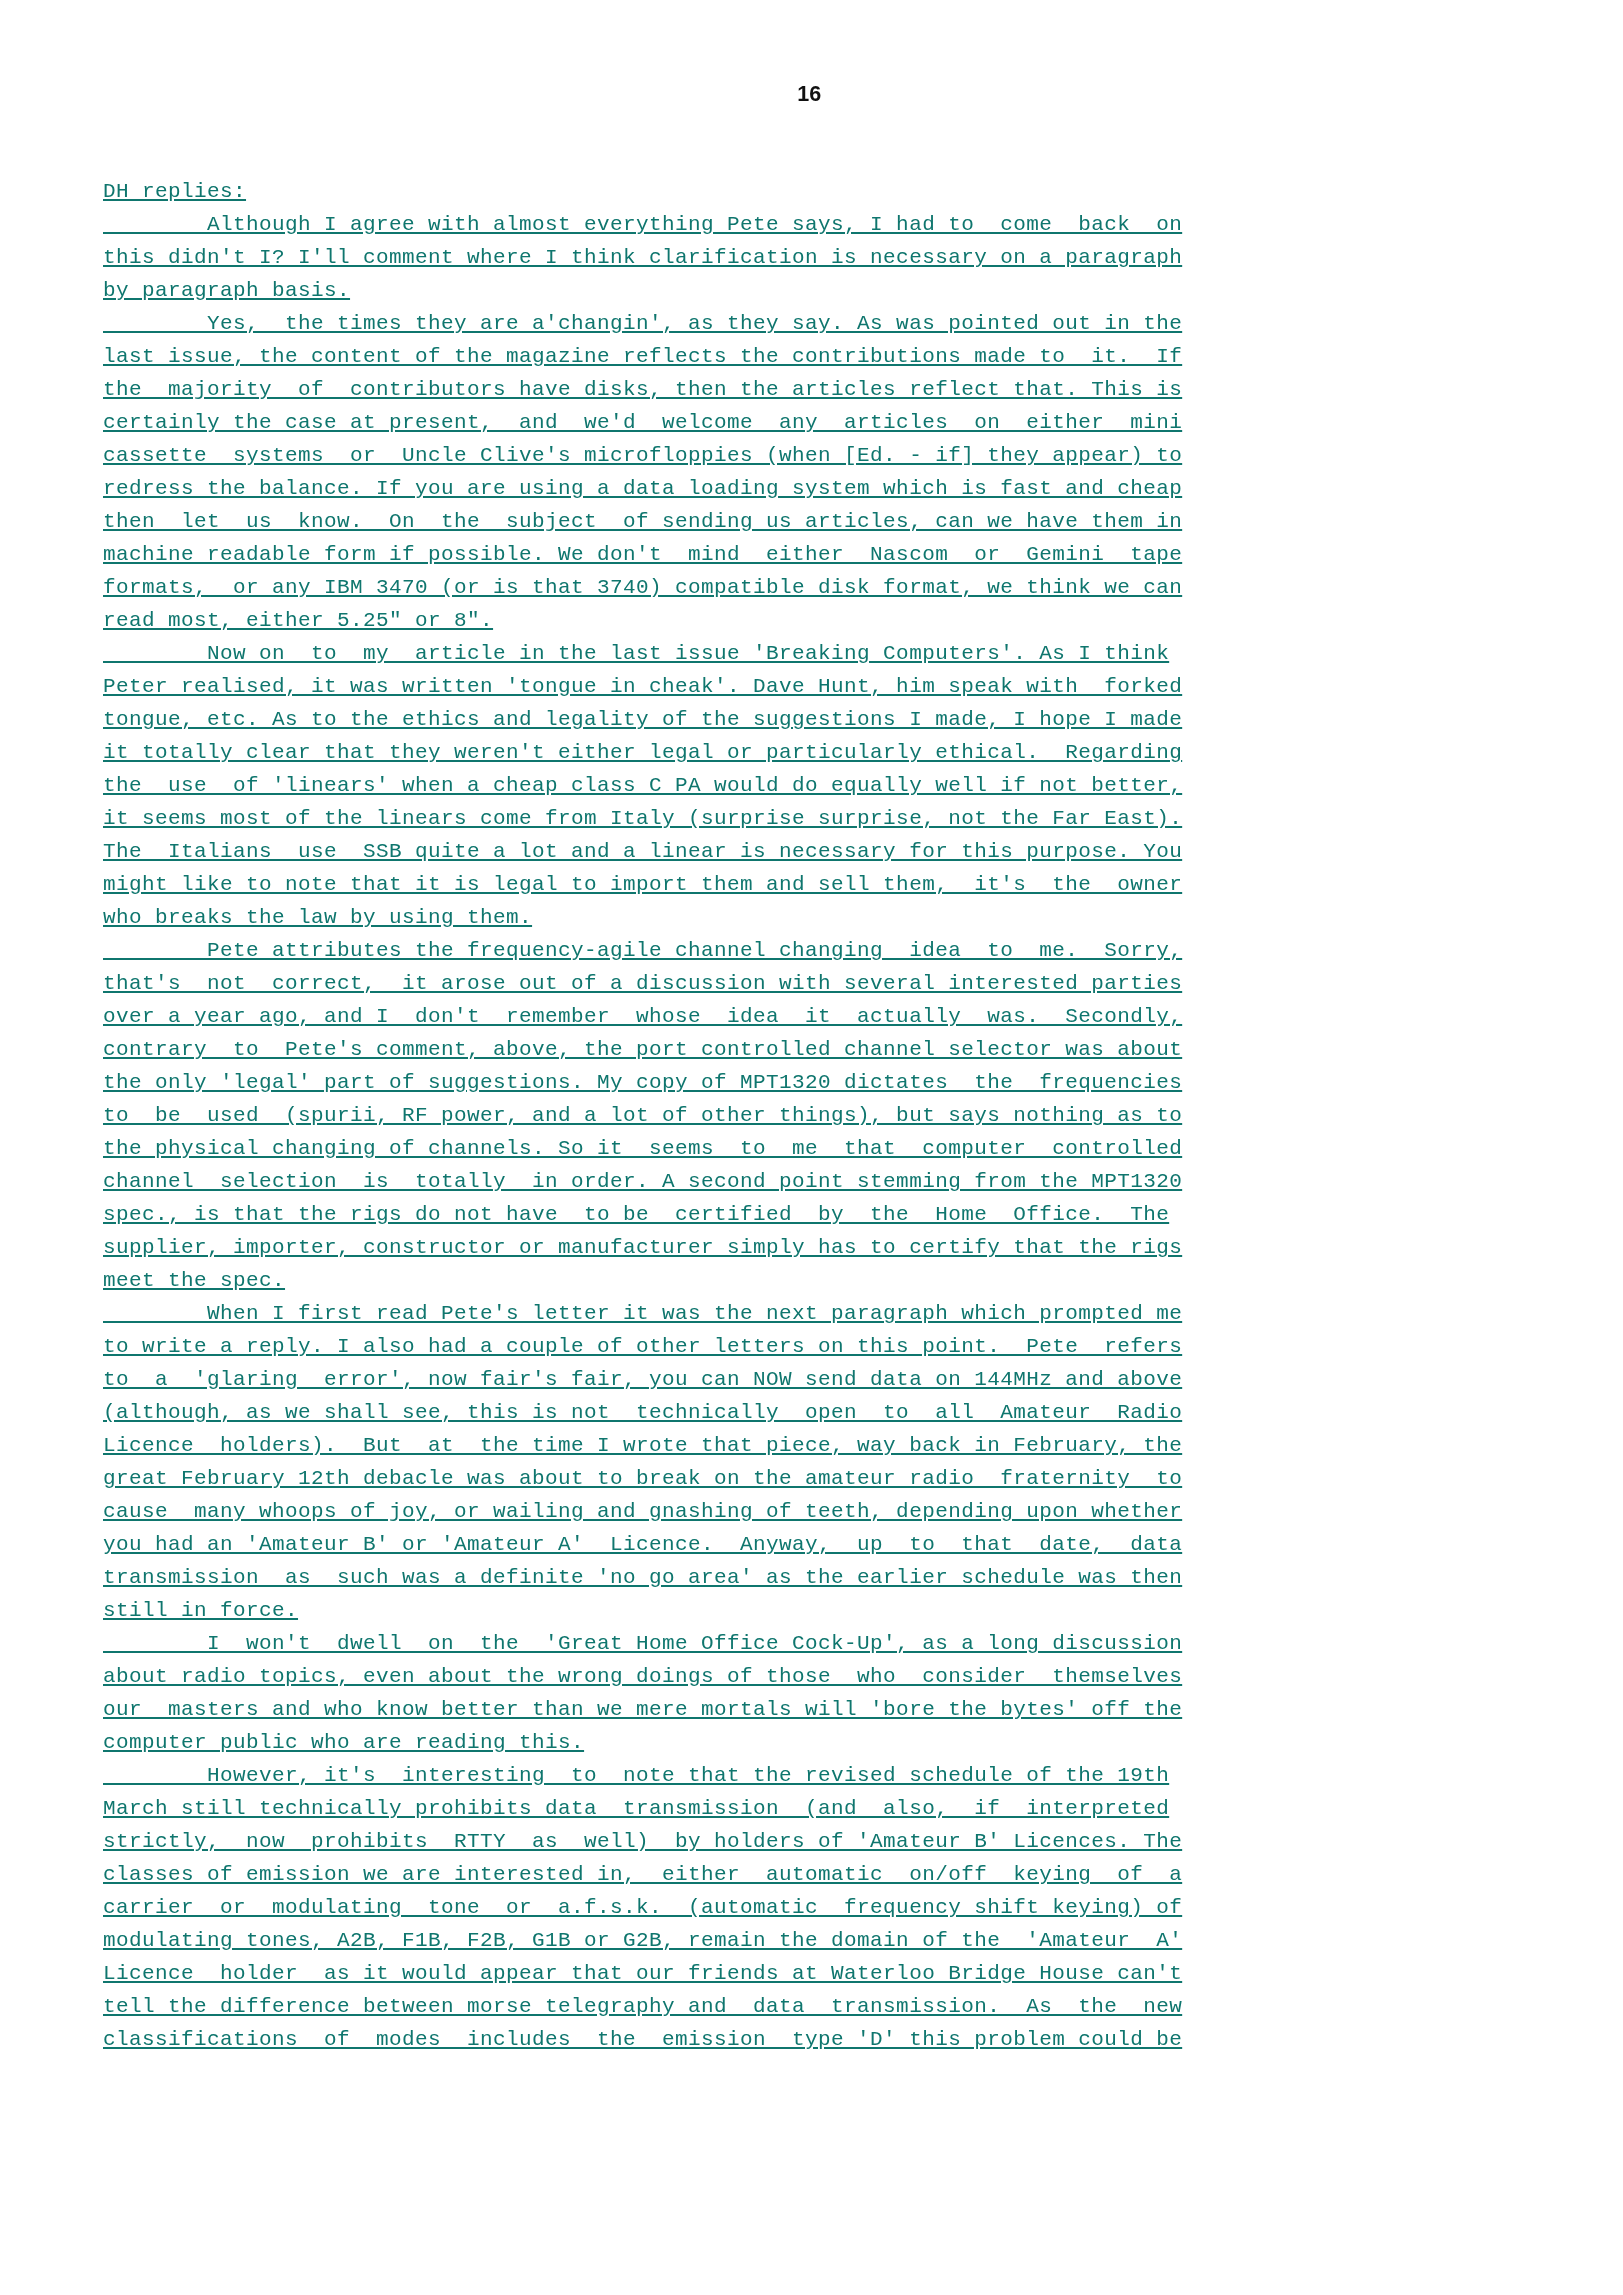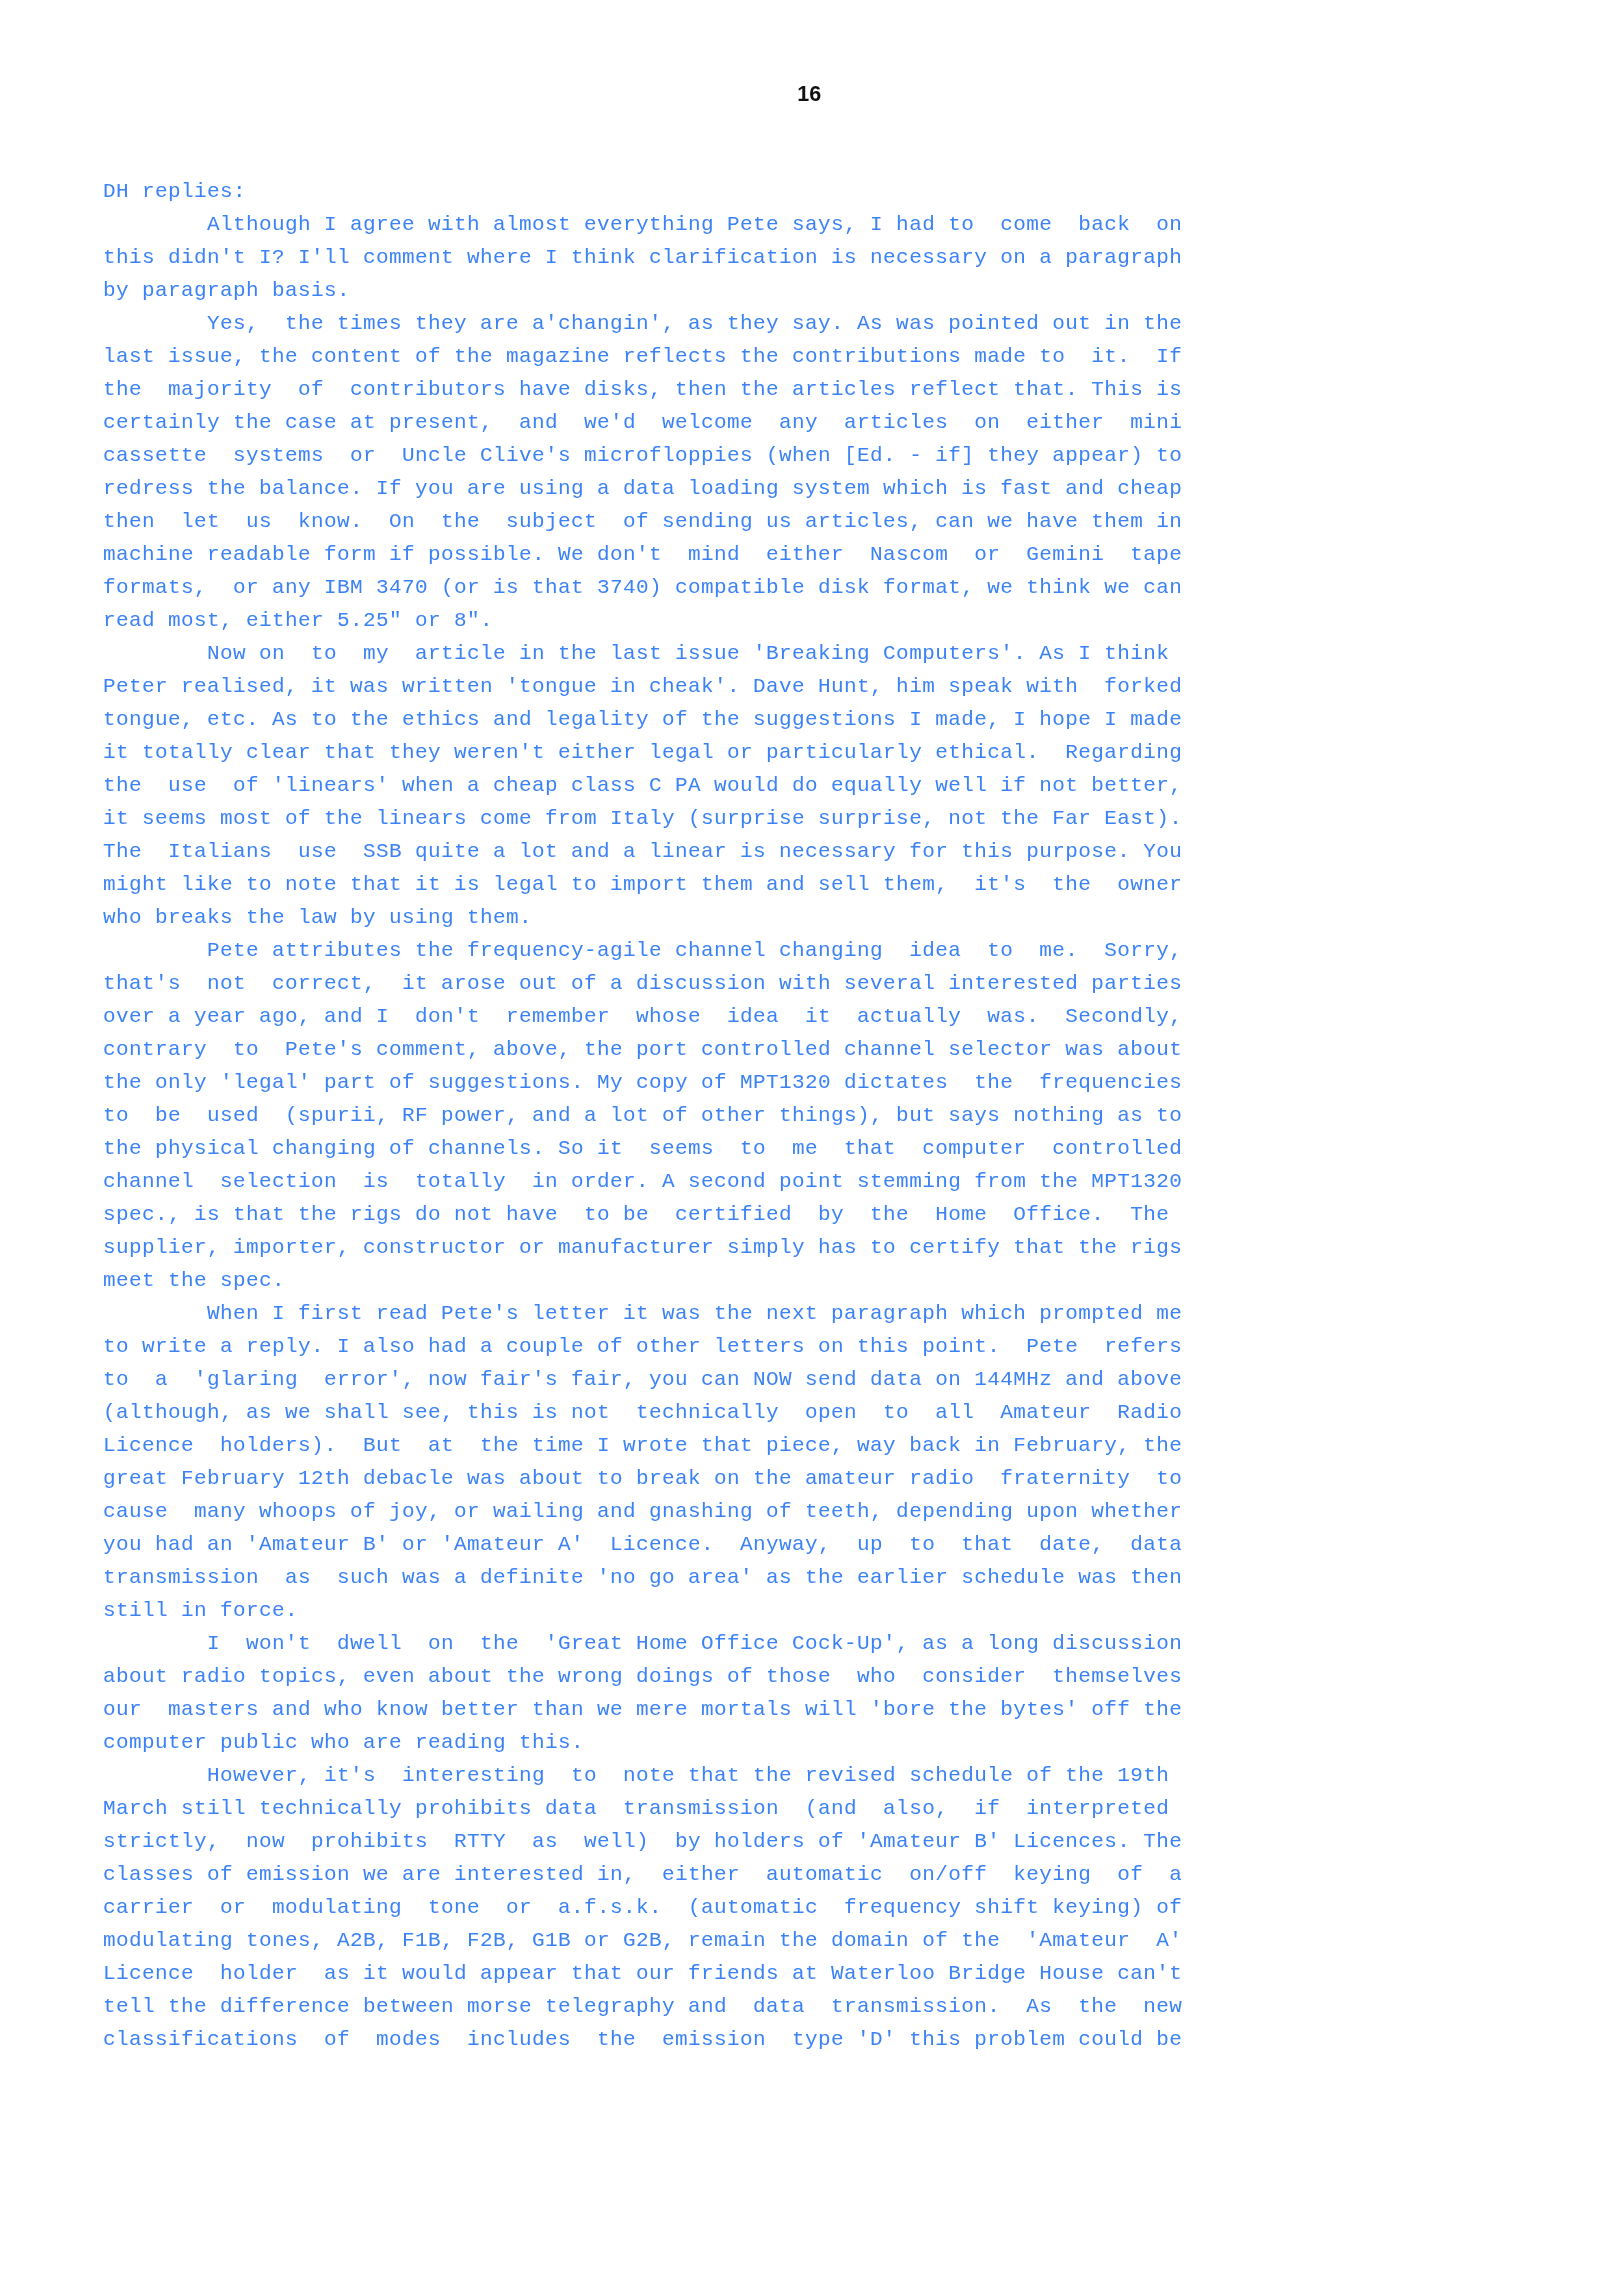--- a/index.html
+++ b/index.html
@@ -32,24 +32,25 @@
     font-family: "Liberation Sans", sans-serif;
     transform: translateX(-2.8px);
   }
   .body-text {
     position: absolute;
     top: 175px;
     left: 103px;
     width: 1419px;
     font-size: 21px;
     line-height: 33px;
-    color: #3b82f6;
+    color: #0f766e;
     letter-spacing: 0.4px;
     white-space: pre-wrap;
     word-spacing: 0px;
+    text-decoration: underline;
   }
   .tline {
     display: block;
     white-space: pre;
     height: 33px;
   }
 </style>
 </head>
 <body>
 

